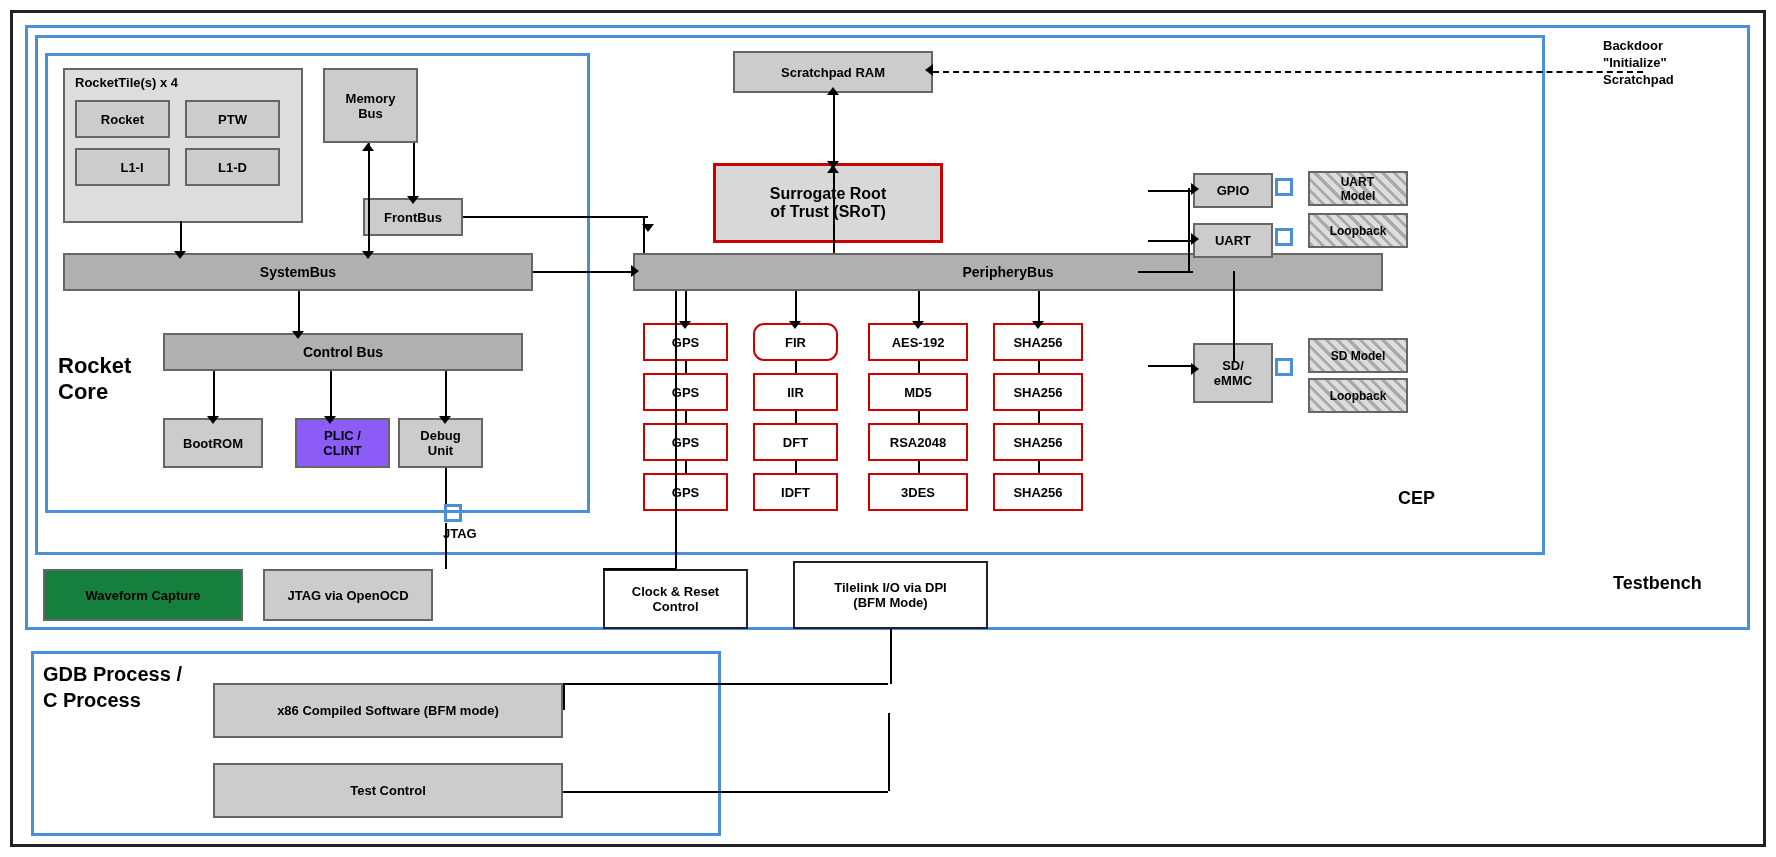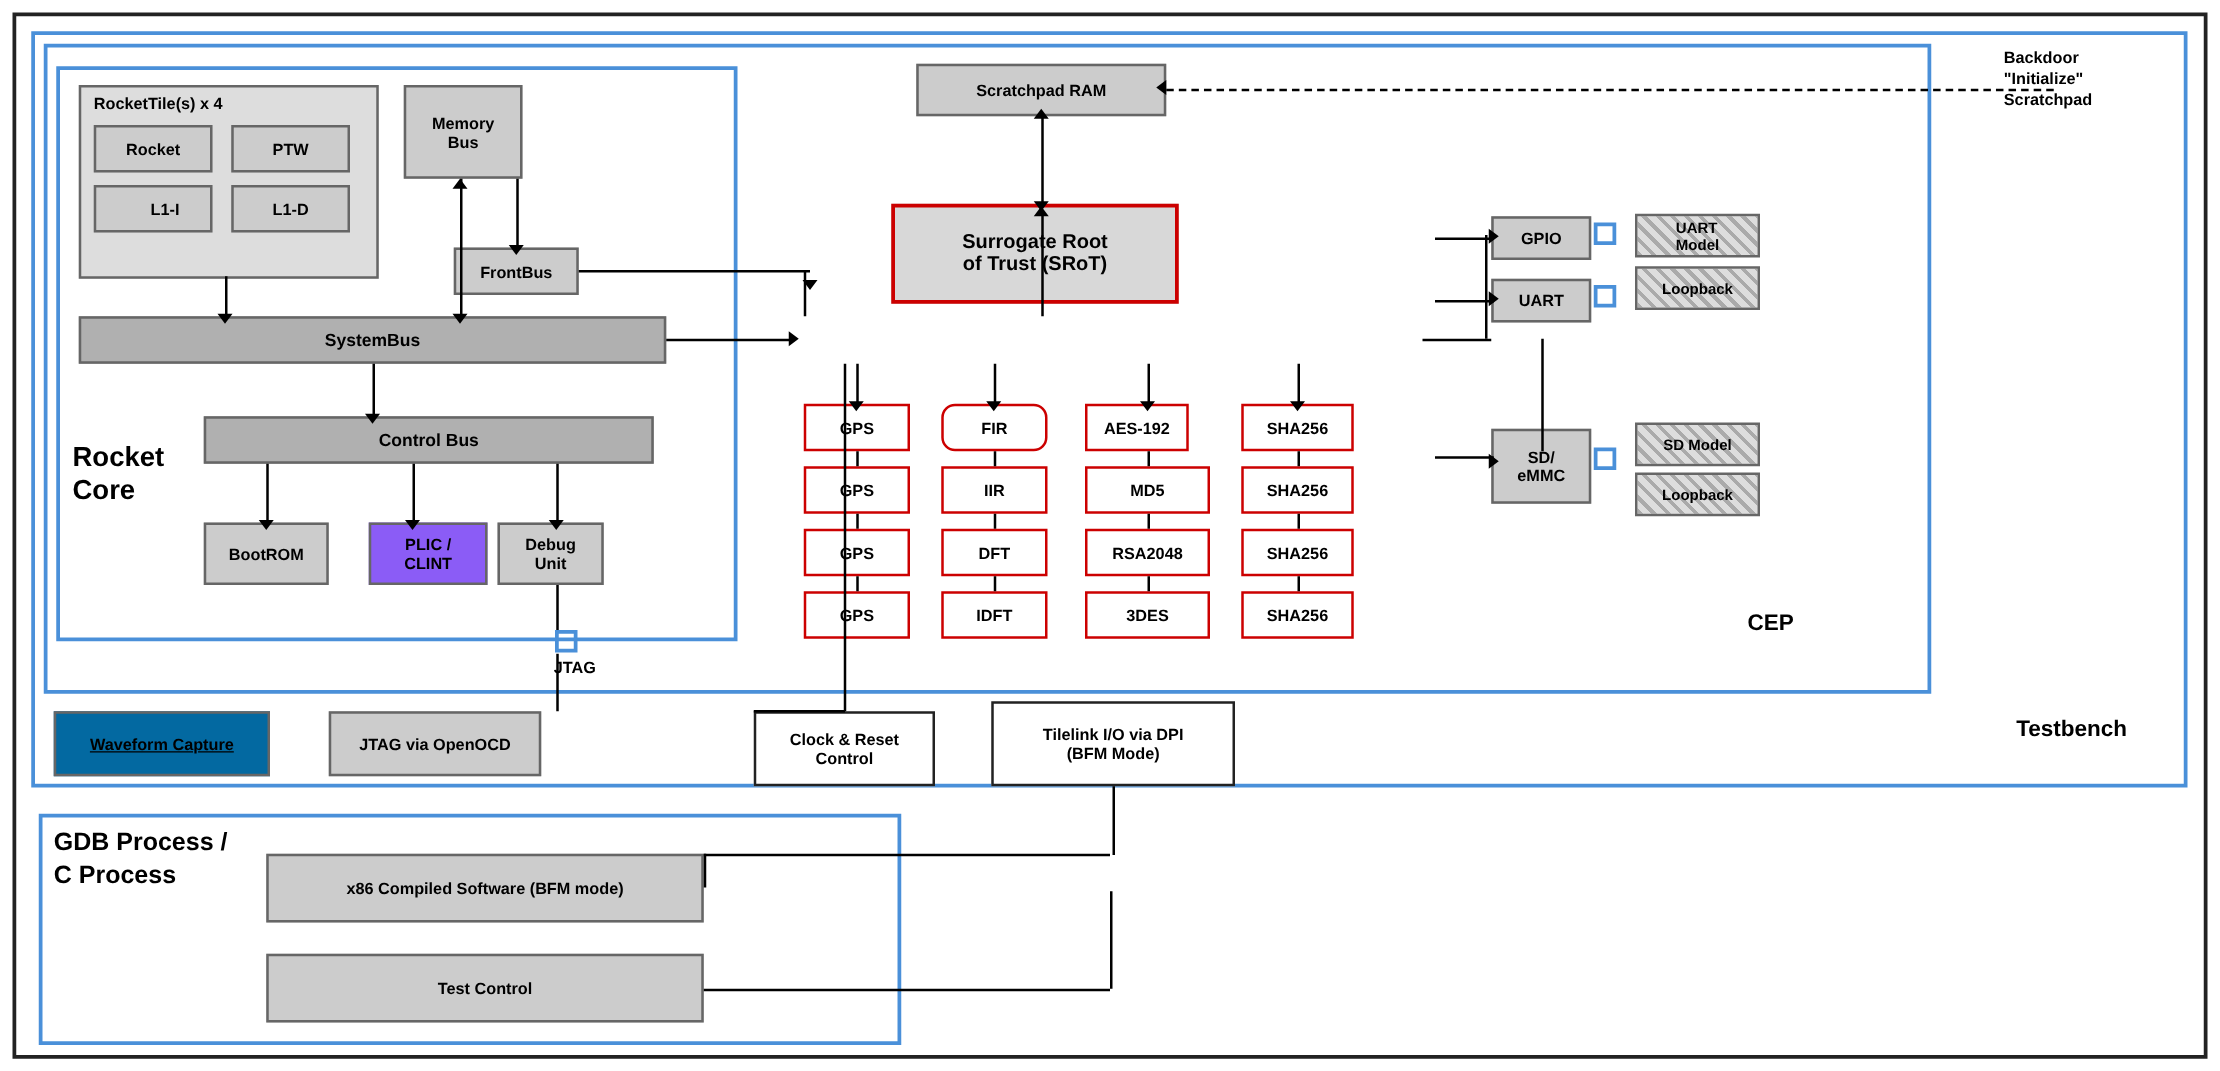--- a/index.html
+++ b/index.html
@@ -158,36 +158,37 @@
   <div class="bus-box" style="top:240px; left:50px; width:470px; height:38px;">SystemBus</div>
 
   <div class="bus-box" style="top:320px; left:150px; width:360px; height:38px;">Control Bus</div>
 
   <div class="box" style="top:405px; left:150px; width:100px; height:50px; background:#ccc;">BootROM</div>
 
   <div class="box" style="top:405px; left:282px; width:95px; height:50px; background:#8b5cf6;">PLIC /<br>CLINT</div>
 
   <div class="box" style="top:405px; left:385px; width:85px; height:50px; background:#ccc;">Debug<br>Unit</div>
 
+  <div class="bus-box" style="top:240px; left:620px; width:750px; height:38px;">PeripheryBus</div>
 
   <div class="box" style="top:38px; left:720px; width:200px; height:42px; background:#ccc;">Scratchpad RAM</div>
 
   <div class="srot-box" style="top:150px; left:700px; width:230px; height:80px;">Surrogate Root<br>of Trust (SRoT)</div>
 
   <div class="box box-red" style="top:310px; left:630px; width:85px; height:38px;">GPS</div>
   <div class="box box-red" style="top:360px; left:630px; width:85px; height:38px;">GPS</div>
   <div class="box box-red" style="top:410px; left:630px; width:85px; height:38px;">GPS</div>
   <div class="box box-red" style="top:460px; left:630px; width:85px; height:38px;">GPS</div>
 
   <div class="box box-red" style="top:310px; left:740px; width:85px; height:38px;border-radius:11px;">FIR</div>
   <div class="box box-red" style="top:360px; left:740px; width:85px; height:38px;">IIR</div>
   <div class="box box-red" style="top:410px; left:740px; width:85px; height:38px;">DFT</div>
   <div class="box box-red" style="top:460px; left:740px; width:85px; height:38px;">IDFT</div>
 
-  <div class="box box-red" style="top:310px; left:855px; width:83px; height:38px;">AES-192</div>
+  <div class="box box-red" style="top:310px; left:855px; width:100px; height:38px;">AES-192</div>
   <div class="box box-red" style="top:360px; left:855px; width:100px; height:38px;">MD5</div>
   <div class="box box-red" style="top:410px; left:855px; width:100px; height:38px;">RSA2048</div>
   <div class="box box-red" style="top:460px; left:855px; width:100px; height:38px;">3DES</div>
 
   <div class="box box-red" style="top:310px; left:980px; width:90px; height:38px;">SHA256</div>
   <div class="box box-red" style="top:360px; left:980px; width:90px; height:38px;">SHA256</div>
   <div class="box box-red" style="top:410px; left:980px; width:90px; height:38px;">SHA256</div>
   <div class="box box-red" style="top:460px; left:980px; width:90px; height:38px;">SHA256</div>
 
   <div class="box" style="top:160px; left:1180px; width:80px; height:35px; background:#ccc;">GPIO</div>
@@ -199,21 +200,21 @@
   <div class="blue-square-connector" style="top:165px; left:1262px;"></div>
   <div class="blue-square-connector" style="top:215px; left:1262px;"></div>
   <div class="blue-square-connector" style="top:345px; left:1262px;"></div>
 
   <div style="position:absolute; top:158px; left:1295px; width:100px; height:35px; background: repeating-linear-gradient(45deg,#aaa,#aaa 3px,#ddd 3px,#ddd 8px); border:2px solid #666; display:flex; align-items:center; justify-content:center; font-size:12px; font-weight:bold;">UART<br>Model</div>
   <div style="position:absolute; top:200px; left:1295px; width:100px; height:35px; background: repeating-linear-gradient(45deg,#aaa,#aaa 3px,#ddd 3px,#ddd 8px); border:2px solid #666; display:flex; align-items:center; justify-content:center; font-size:12px; font-weight:bold;">Loopback</div>
 
   <div style="position:absolute; top:325px; left:1295px; width:100px; height:35px; background: repeating-linear-gradient(45deg,#aaa,#aaa 3px,#ddd 3px,#ddd 8px); border:2px solid #666; display:flex; align-items:center; justify-content:center; font-size:12px; font-weight:bold;">SD Model</div>
   <div style="position:absolute; top:365px; left:1295px; width:100px; height:35px; background: repeating-linear-gradient(45deg,#aaa,#aaa 3px,#ddd 3px,#ddd 8px); border:2px solid #666; display:flex; align-items:center; justify-content:center; font-size:12px; font-weight:bold;">Loopback</div>
 
-  <div class="box" style="top:556px; left:30px; width:173px; height:52px; background:#0369a1;text-decoration:underline;">Waveform Capture</div>
+  <div class="box" style="top:556px; left:30px; width:200px; height:52px; background:#15803d;">Waveform Capture</div>
 
   <div class="box" style="top:556px; left:250px; width:170px; height:52px; background:#ccc;">JTAG via OpenOCD</div>
 
   <div class="blue-square-connector" style="top:491px; left:431px;"></div>
 
   <div style="position:absolute; top:513px; left:430px; font-size:13px; font-weight:bold; color:#000;">JTAG</div>
 
   <div class="box" style="top:556px; left:590px; width:145px; height:60px; background:#fff; border:2px solid #222;">Clock &amp; Reset<br>Control</div>
 
   <div class="box" style="top:548px; left:780px; width:195px; height:68px; background:#fff; border:2px solid #222;">Tilelink I/O via DPI<br>(BFM Mode)</div>

